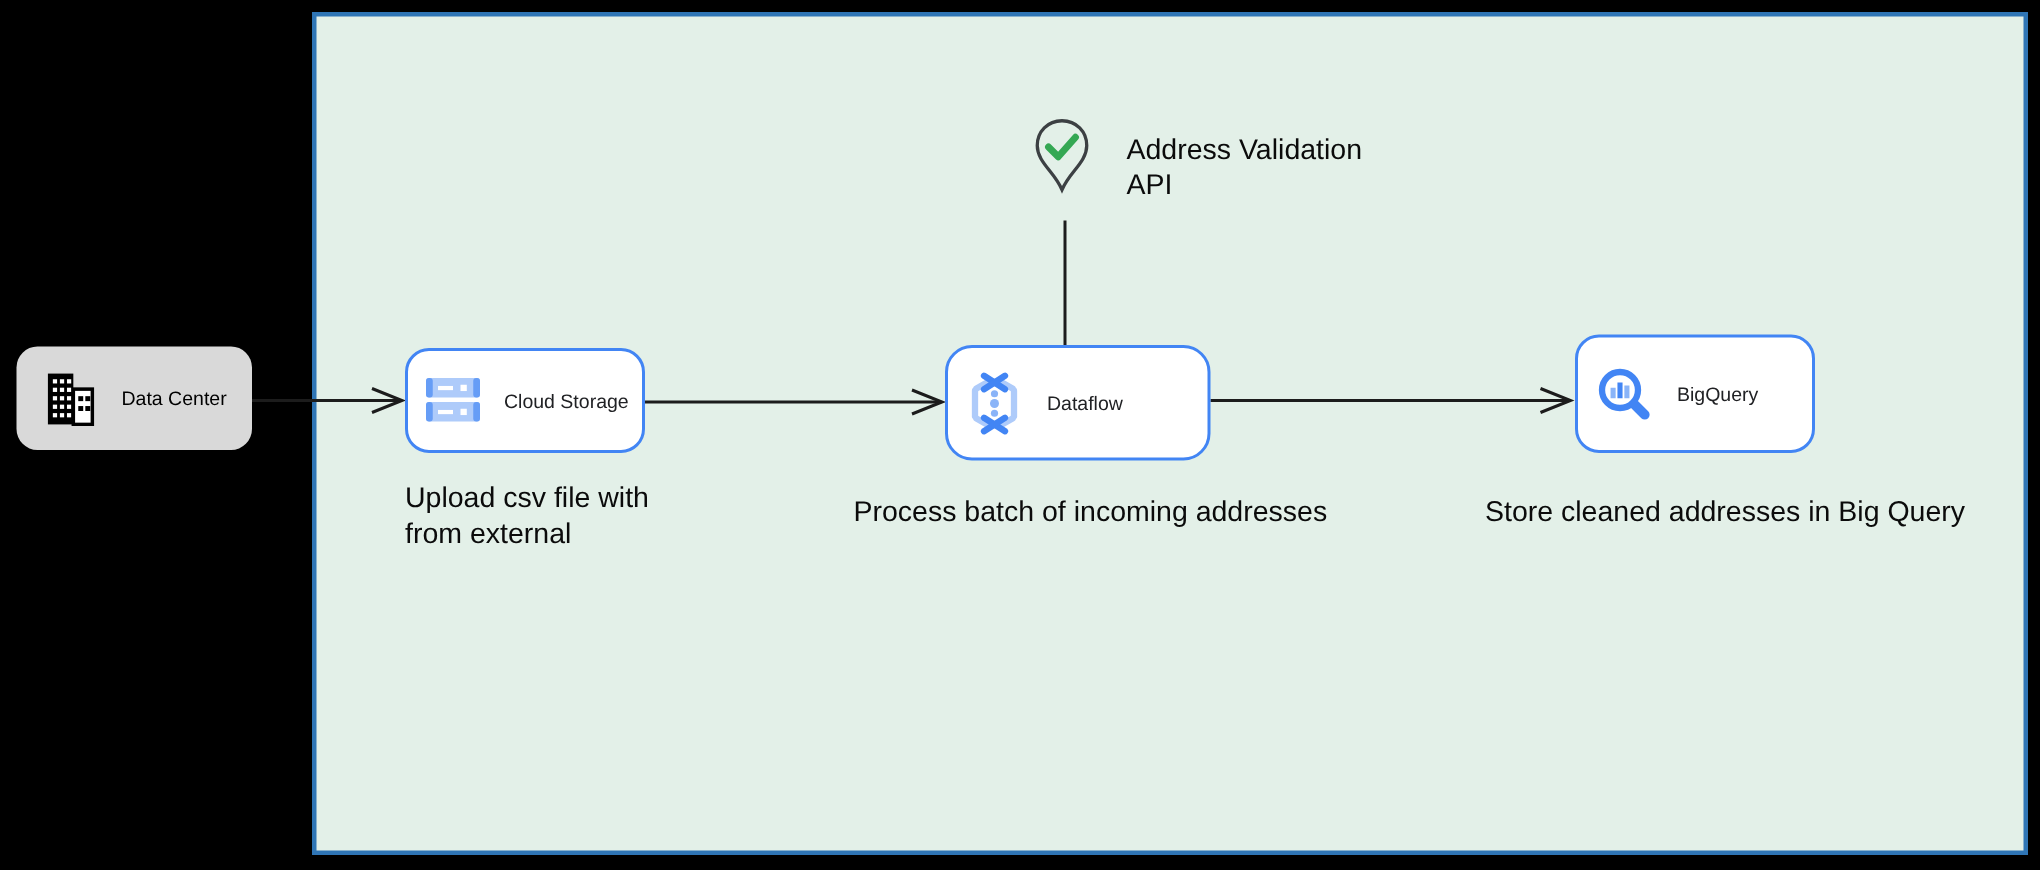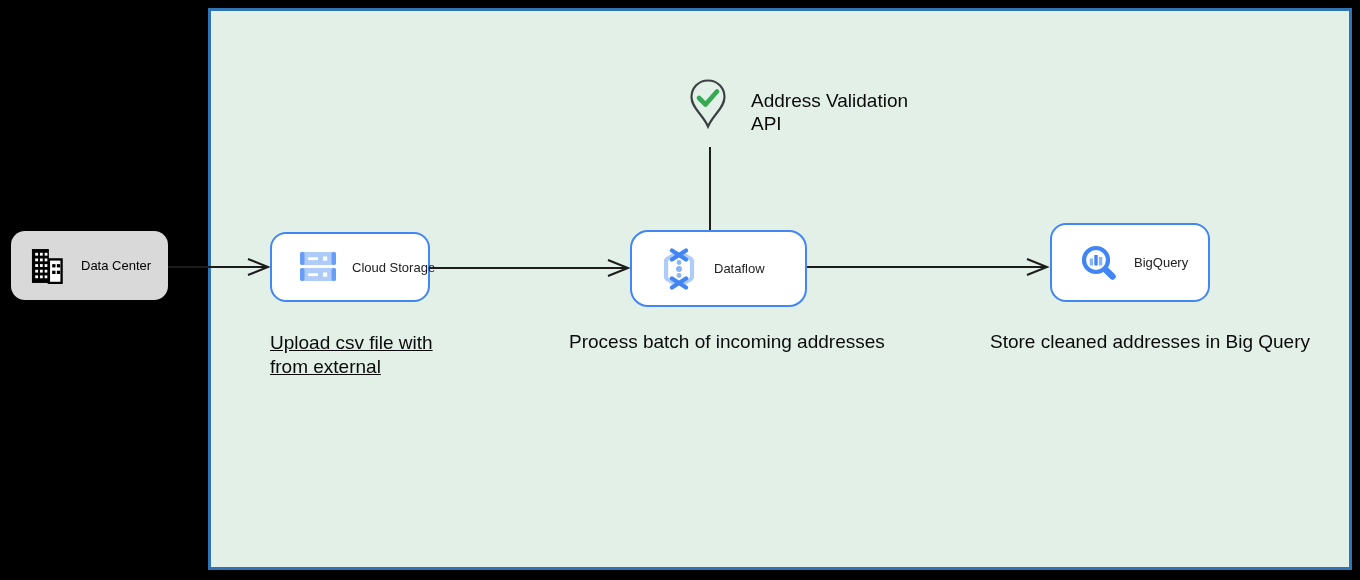--- a/index.html
+++ b/index.html
@@ -35,21 +35,21 @@
     pointer-events: none;
   }
   .node {
     position: absolute;
     display: flex;
     align-items: center;
     box-sizing: border-box;
     background: #ffffff;
     border: 2px solid #4285f4;
     border-radius: 16px;
-    padding-left: 28px;
+    padding-left: 12px;
   }
   .node .icon { flex: 0 0 auto; }
   .node .label {
     margin-left: 16px;
     font-size: 13px;
     color: #202124;
     white-space: nowrap;
   }
   .node-datacenter {
     left: 11px;
@@ -82,21 +82,21 @@
     color: #0b0b0b;
     white-space: nowrap;
   }
   .annotation {
     position: absolute;
     font-size: 19px;
     line-height: 24px;
     color: #0b0b0b;
     white-space: nowrap;
   }
-  .annotation-upload  { left: 270px; top: 331px; text-decoration: underline; }
+  .annotation-upload  { left: 270px; top: 321px; }
   .annotation-process { left: 569px; top: 330px; }
   .annotation-store   { left: 990px; top: 330px; }
 </style>
 </head>
 <body>
 
 <div class="canvas">
 
   <div class="boundary"></div>
 

